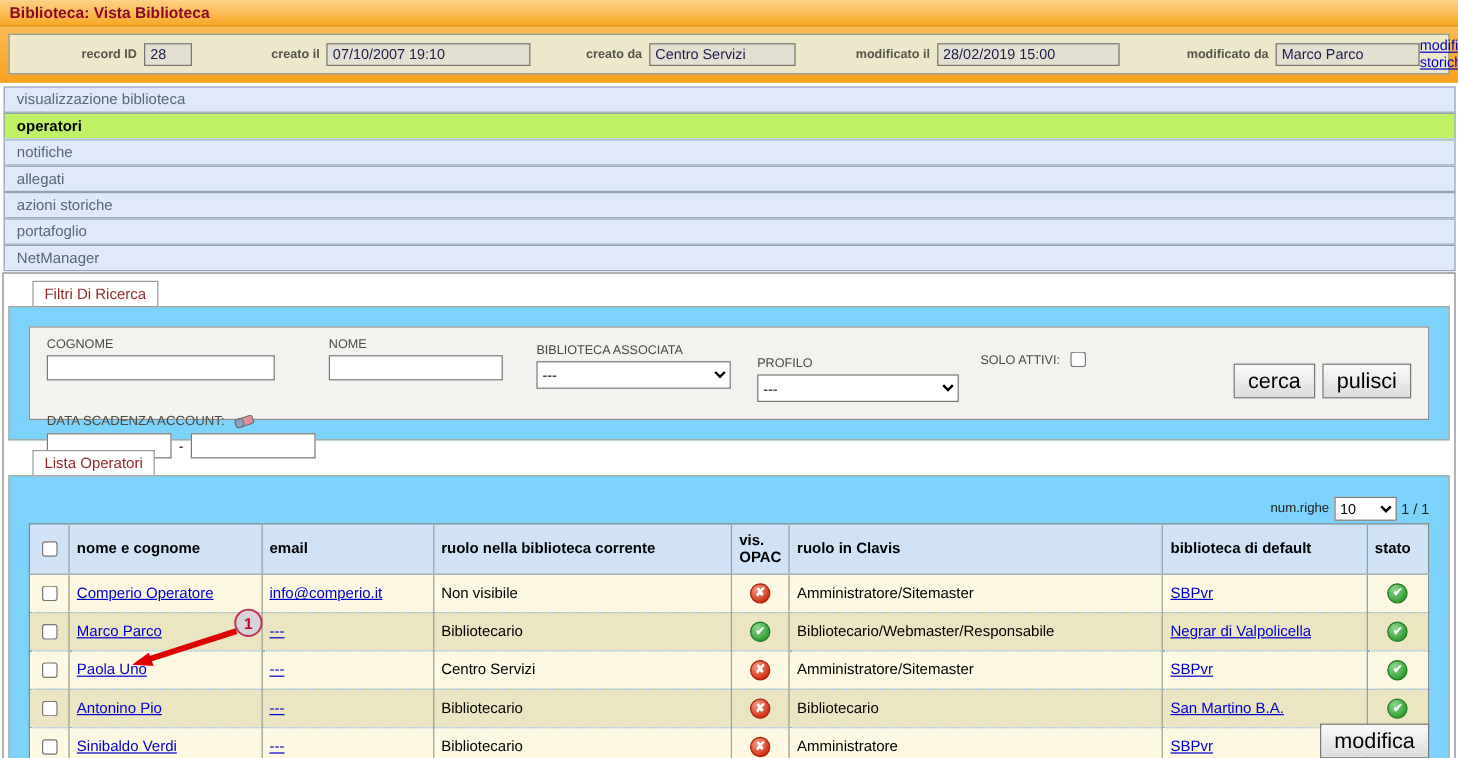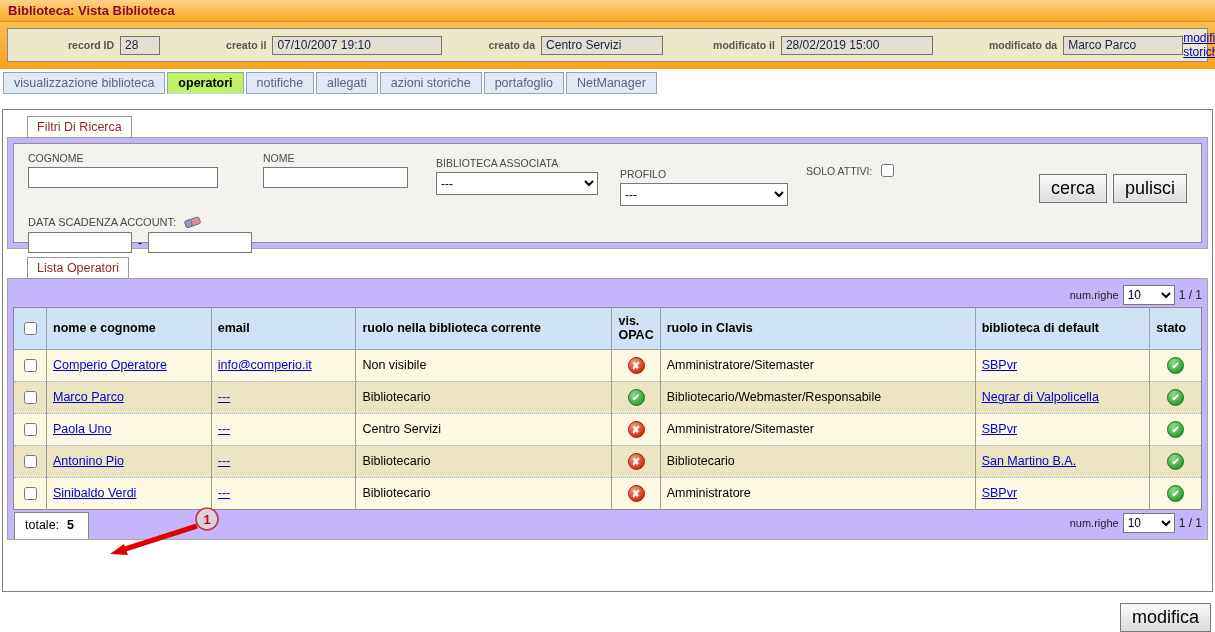--- a/index.html
+++ b/index.html
@@ -17,34 +17,34 @@
     background:linear-gradient(#fdd289, #f8a825); border-bottom:1px solid #dd8d15; }
   .record-strip { margin-top:6px; background:#ece8c9; border:1px solid #8a8a82;
     height:34px; display:flex; align-items:center; padding:0 14px; }
   .rf { display:flex; align-items:center; }
   .rf label { font-size:10.5px; font-weight:bold; color:#57574a; margin-right:6px; white-space:nowrap; }
   .rf input { background:#e3e0d1; border:1px solid #75756d; height:19px;
     font-family:inherit; font-size:12px; color:#1c1c4e; padding:1px 4px; }
   .history-link { margin-left:auto; font-size:12px; }
 
   
-  .tabs { display:flex; margin:3px 0 16px 3px; position:relative; z-index:2; }
+  .tabs { display:flex; margin:3px 0 2px 3px; position:relative; z-index:2;flex-direction:column; }
   .tab { background:#dfe9f8; border:1px solid #94a3b8; padding:3px 10px 3px;
     font-size:12.5px; color:#5a6678; margin-right:2px; cursor:pointer; white-space:nowrap; }
   .tab.active { background:#bef264; color:#000; font-weight:bold;
     border-bottom:1px solid #c3d6f0; position:relative; z-index:3; }
 
   
   .main { margin:-1px 2px 0 2px; border:1px solid #7f7f7f; background:#fff;
     height:483px; padding:6px 4px; position:relative; overflow:hidden; }
 
   .panel-label { display:inline-block; margin-left:20px; background:#fff;
     border:1px solid #999; padding:3px 9px; font-size:12.5px; color:#8f2b2b;
     position:relative; z-index:2; margin-bottom:-1px; }
-  .panel { background:#c4b5fd; border:1px solid #a8a89a; padding:5px; position:relative; }
+  .panel { background:#7dd3fc; border:1px solid #a8a89a; padding:16px; position:relative; }
 
   
   .filters-panel { height:112px; }
   .filter-box { background:#f2f2ee; border:1px solid #8f8f8f; height:100%; padding:8px 14px 4px; }
   .fr1 { display:flex; align-items:flex-start; }
   .field { display:flex; flex-direction:column; }
   .field label, .inline-label { font-size:10.5px; color:#4a4a42; margin-bottom:3px; white-space:nowrap; }
   .field input[type=text] { height:21px; border:1px solid #777; font-size:12px; padding:1px 3px; font-family:inherit; }
   .field select { height:23px; border:1px solid #777; font-size:12px; font-family:inherit; background:#fff; }
   .f-cognome input { width:190px; } .f-cognome { margin-right:45px; }
@@ -87,21 +87,21 @@
   .totale-box { position:absolute; left:6px; bottom:0; background:#fff;
     border:1px solid #888; border-bottom:none; padding:5px 14px 7px 10px; font-size:12.5px; }
   .totale-box b { margin-left:8px; }
 
   .add-row { margin:10px 0 0 0; }
   .hlbox { display:inline-block; border:2px solid #e00000; padding:2px 4px 3px; background:#fff; }
   .hlbox a { font-size:12px; }
 
   .annotation { position:absolute; left:0; top:494px; pointer-events:none; z-index:6; }
 
-  .modifica { position:absolute; right:4px; top:603px; }
+  .modifica { position:absolute; right:24px; top:603px; }
 </style>
 </head>
 <body>
 
 <div class="titleband">
   <div class="titlebar">
     <span>Biblioteca: Vista Biblioteca</span>
   </div>
   <div class="record-strip">
     <div class="rf" style="margin-left:46px;">

